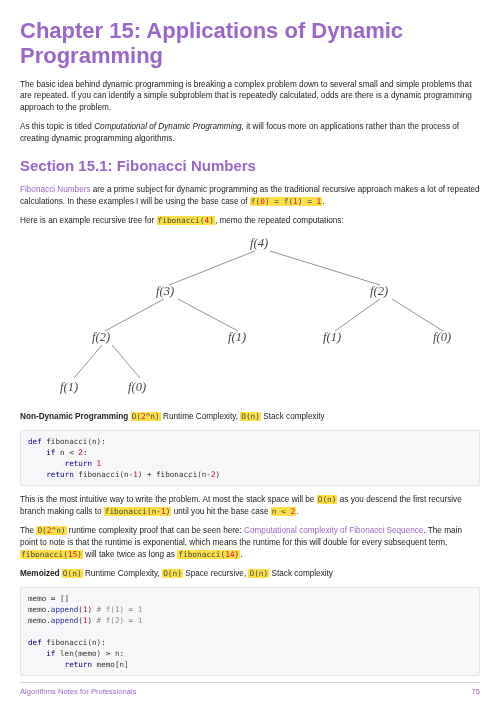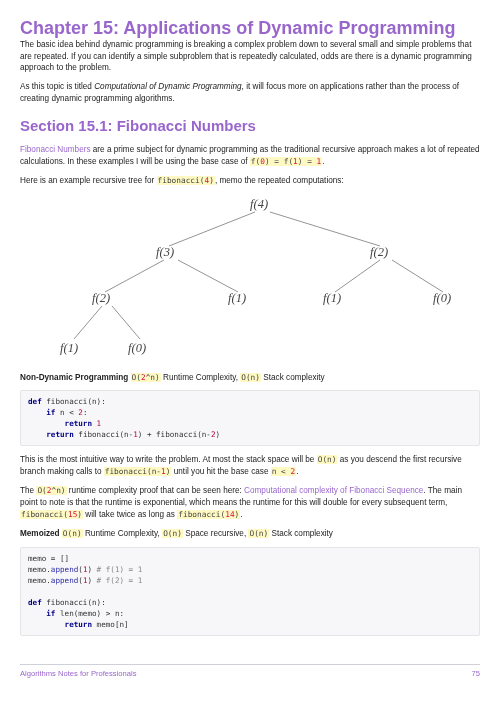--- a/index.html
+++ b/index.html
@@ -9,71 +9,72 @@
     font-family: -apple-system, BlinkMacSystemFont, "Segoe UI", Helvetica, Arial, sans-serif;
     background: #fff;
     color: #222;
     font-size: 8.2px;
     line-height: 1.45;
     position: relative;
     padding: 18px 20px 0 20px;
   }
   h1 {
     color: #9966cc;
-    font-size: 18px;
+    font-size: 22px;
     font-weight: 600;
     line-height: 1.15;
+    margin-bottom: 10px;
   }
   h2 {
     color: #9966cc;
     font-size: 15px;
     font-weight: 600;
     margin: 10px 0 7px 0;
   }
   p { margin-bottom: 7px; }
   .link { color: #9966cc; }
   code.inline {
     font-family: "Consolas","Menlo",monospace;
     font-size: 7.8px;
-    background: #fef9c3;
+    background: #fde047;
     padding: 0 1px;
     color: #444;
   }
   code.inline .num { color: #d14; }
   pre {
     background: #f7f7f9;
     border: 1px solid #e5e5e8;
     border-radius: 2px;
     padding: 5px 7px;
     font-family: "Consolas","Menlo",monospace;
     font-size: 7.6px;
     line-height: 1.45;
     margin: 4px 0 8px 0;
     white-space: pre;
     color: #333;
   }
-  pre .kw { color: #008; font-weight: bold; margin-top: 46px; }
+  pre .kw { color: #008; font-weight: normal; margin-top: 46px; }
   pre .num { color: #b00040; }
   pre .cm { color: #888; }
   pre .fn { color: #2a2aa5; }
   .tree {
     margin: 6px auto 8px auto;
     display: block;
   }
   .tree text {
     font-family: Georgia, "Times New Roman", serif;
     font-style: italic;
     font-size: 12.5px;
     fill: #444;
   }
   .tree line { stroke: #888; stroke-width: 0.9; }
   .strong { font-weight: bold; }
   .footer {
     position: absolute;
-    bottom: 28px;
+    bottom: 10px;
     left: 20px;
     right: 20px;
     border-top: 1px solid #d0d0d8;
     padding-top: 3px;
     color: #9966cc;
     font-size: 7.6px;
     display: flex;
     justify-content: space-between;
   }
 </style>

